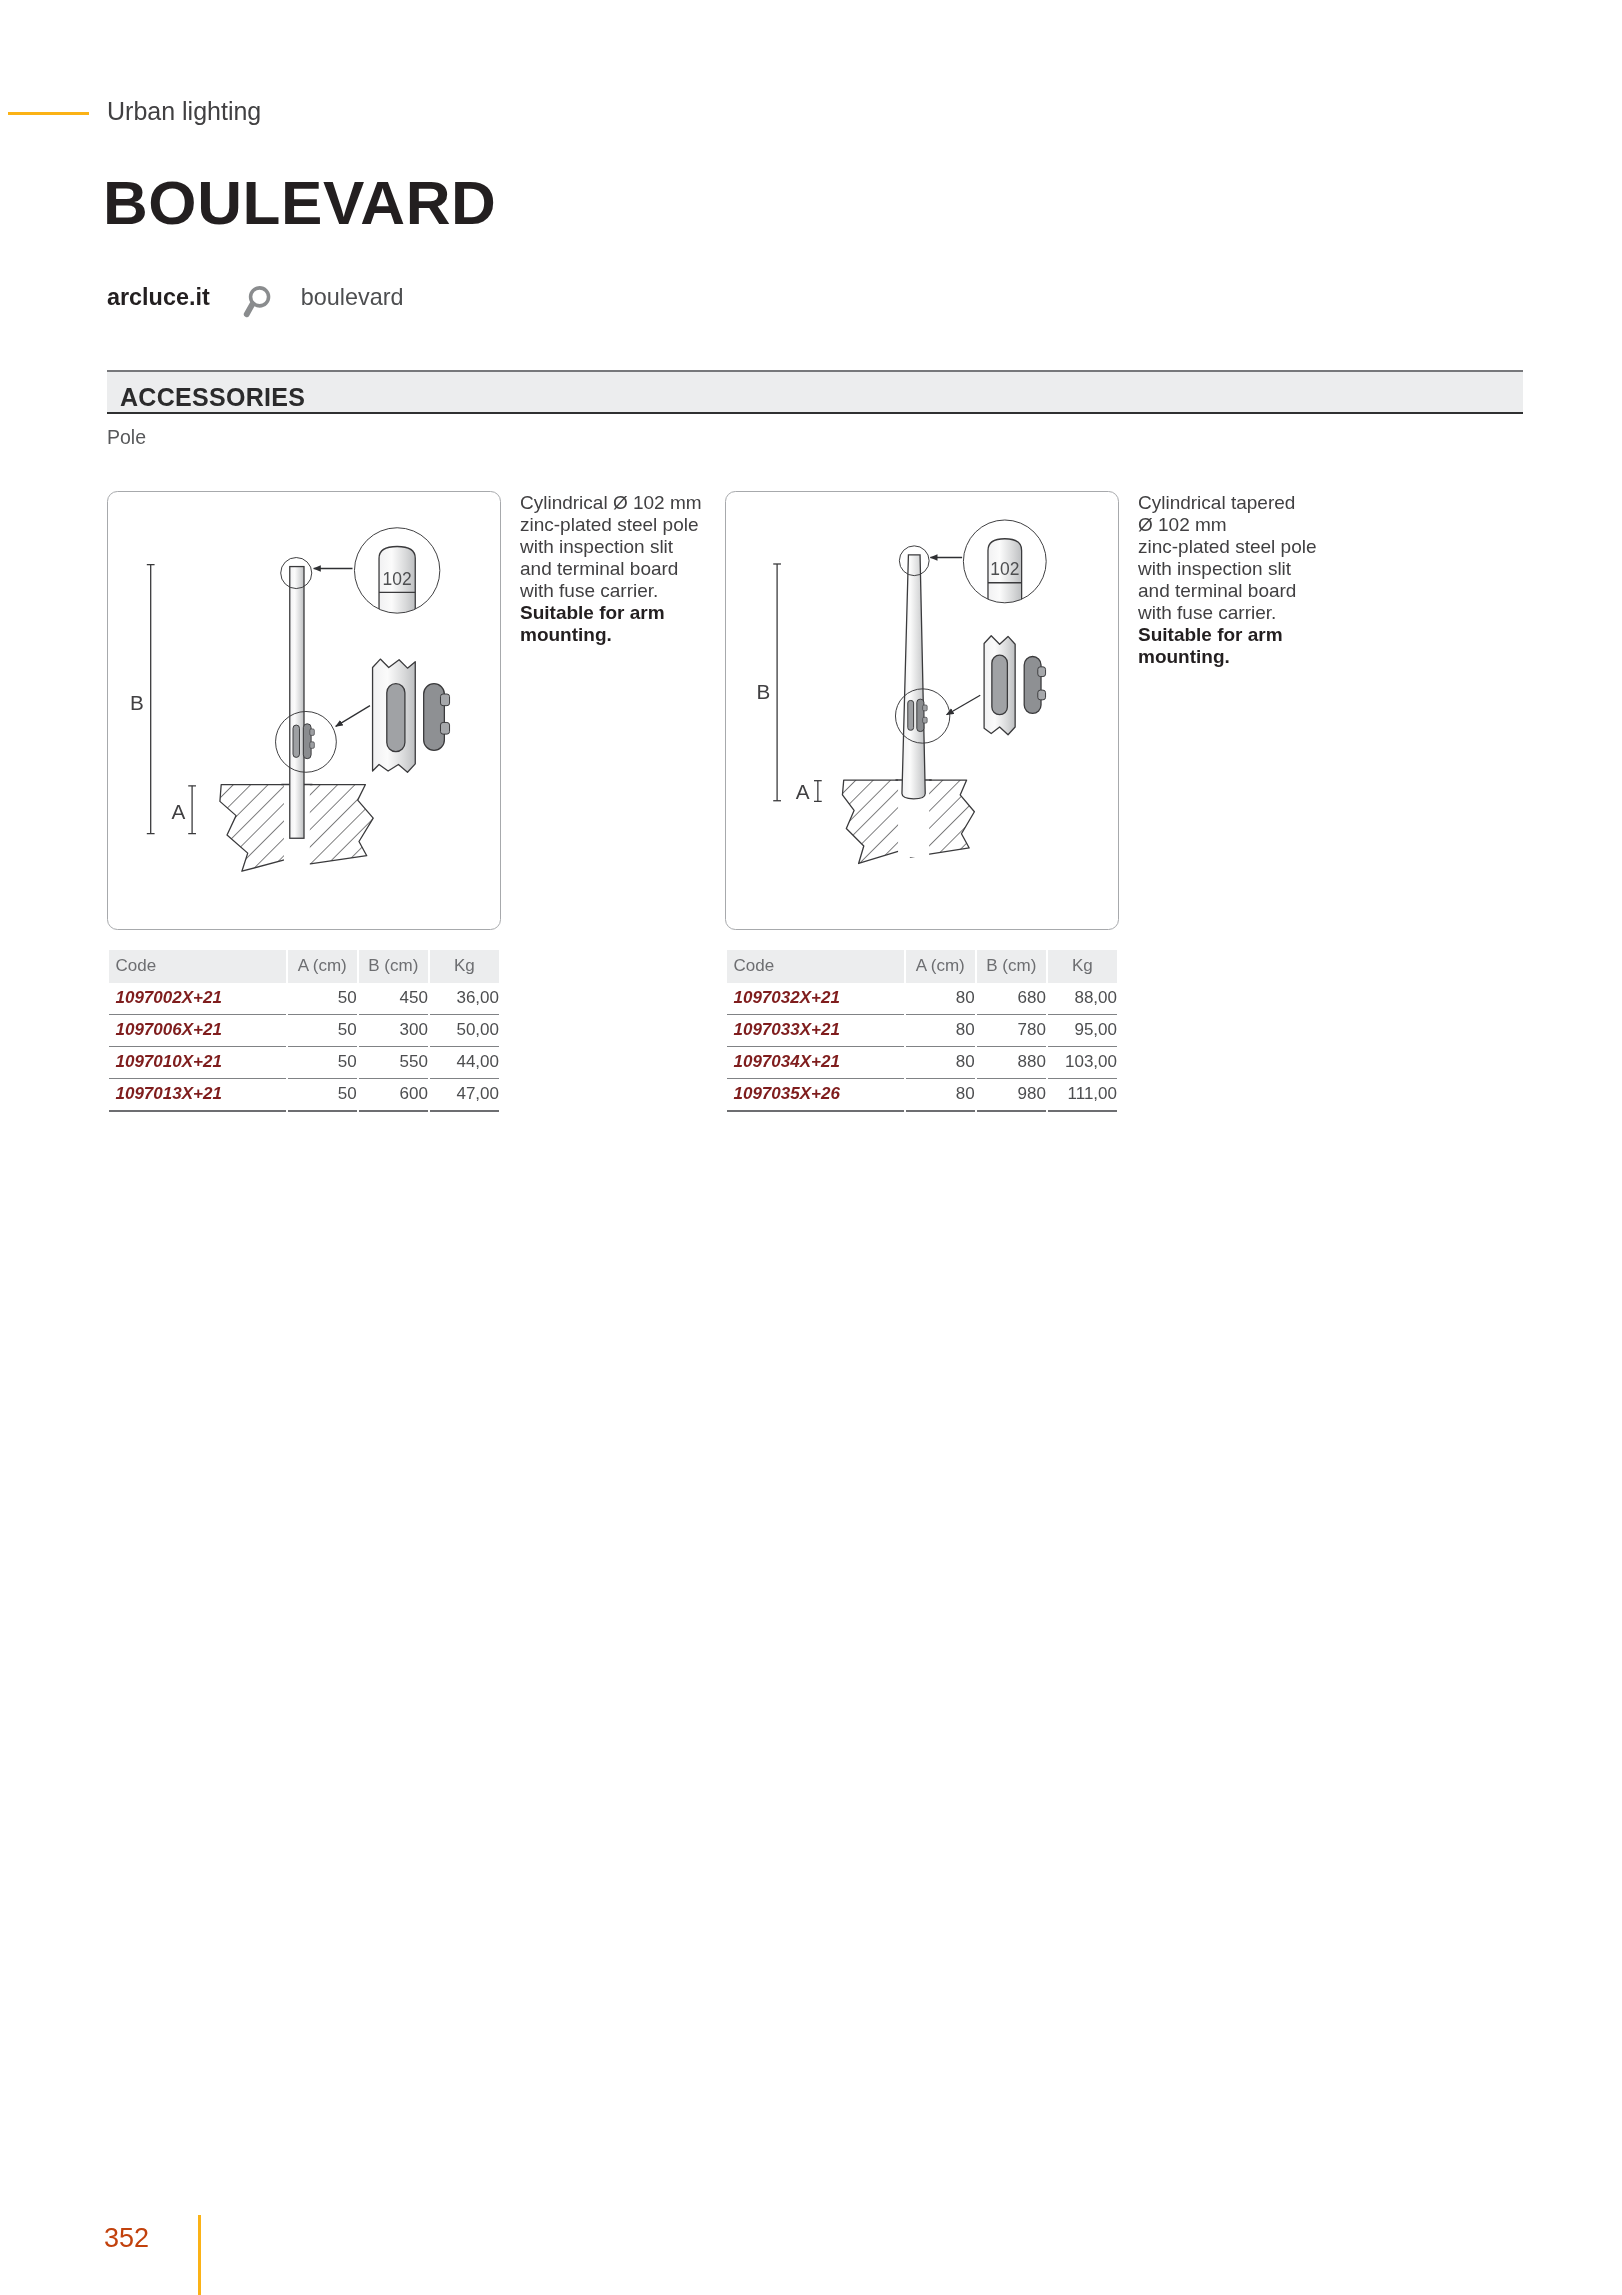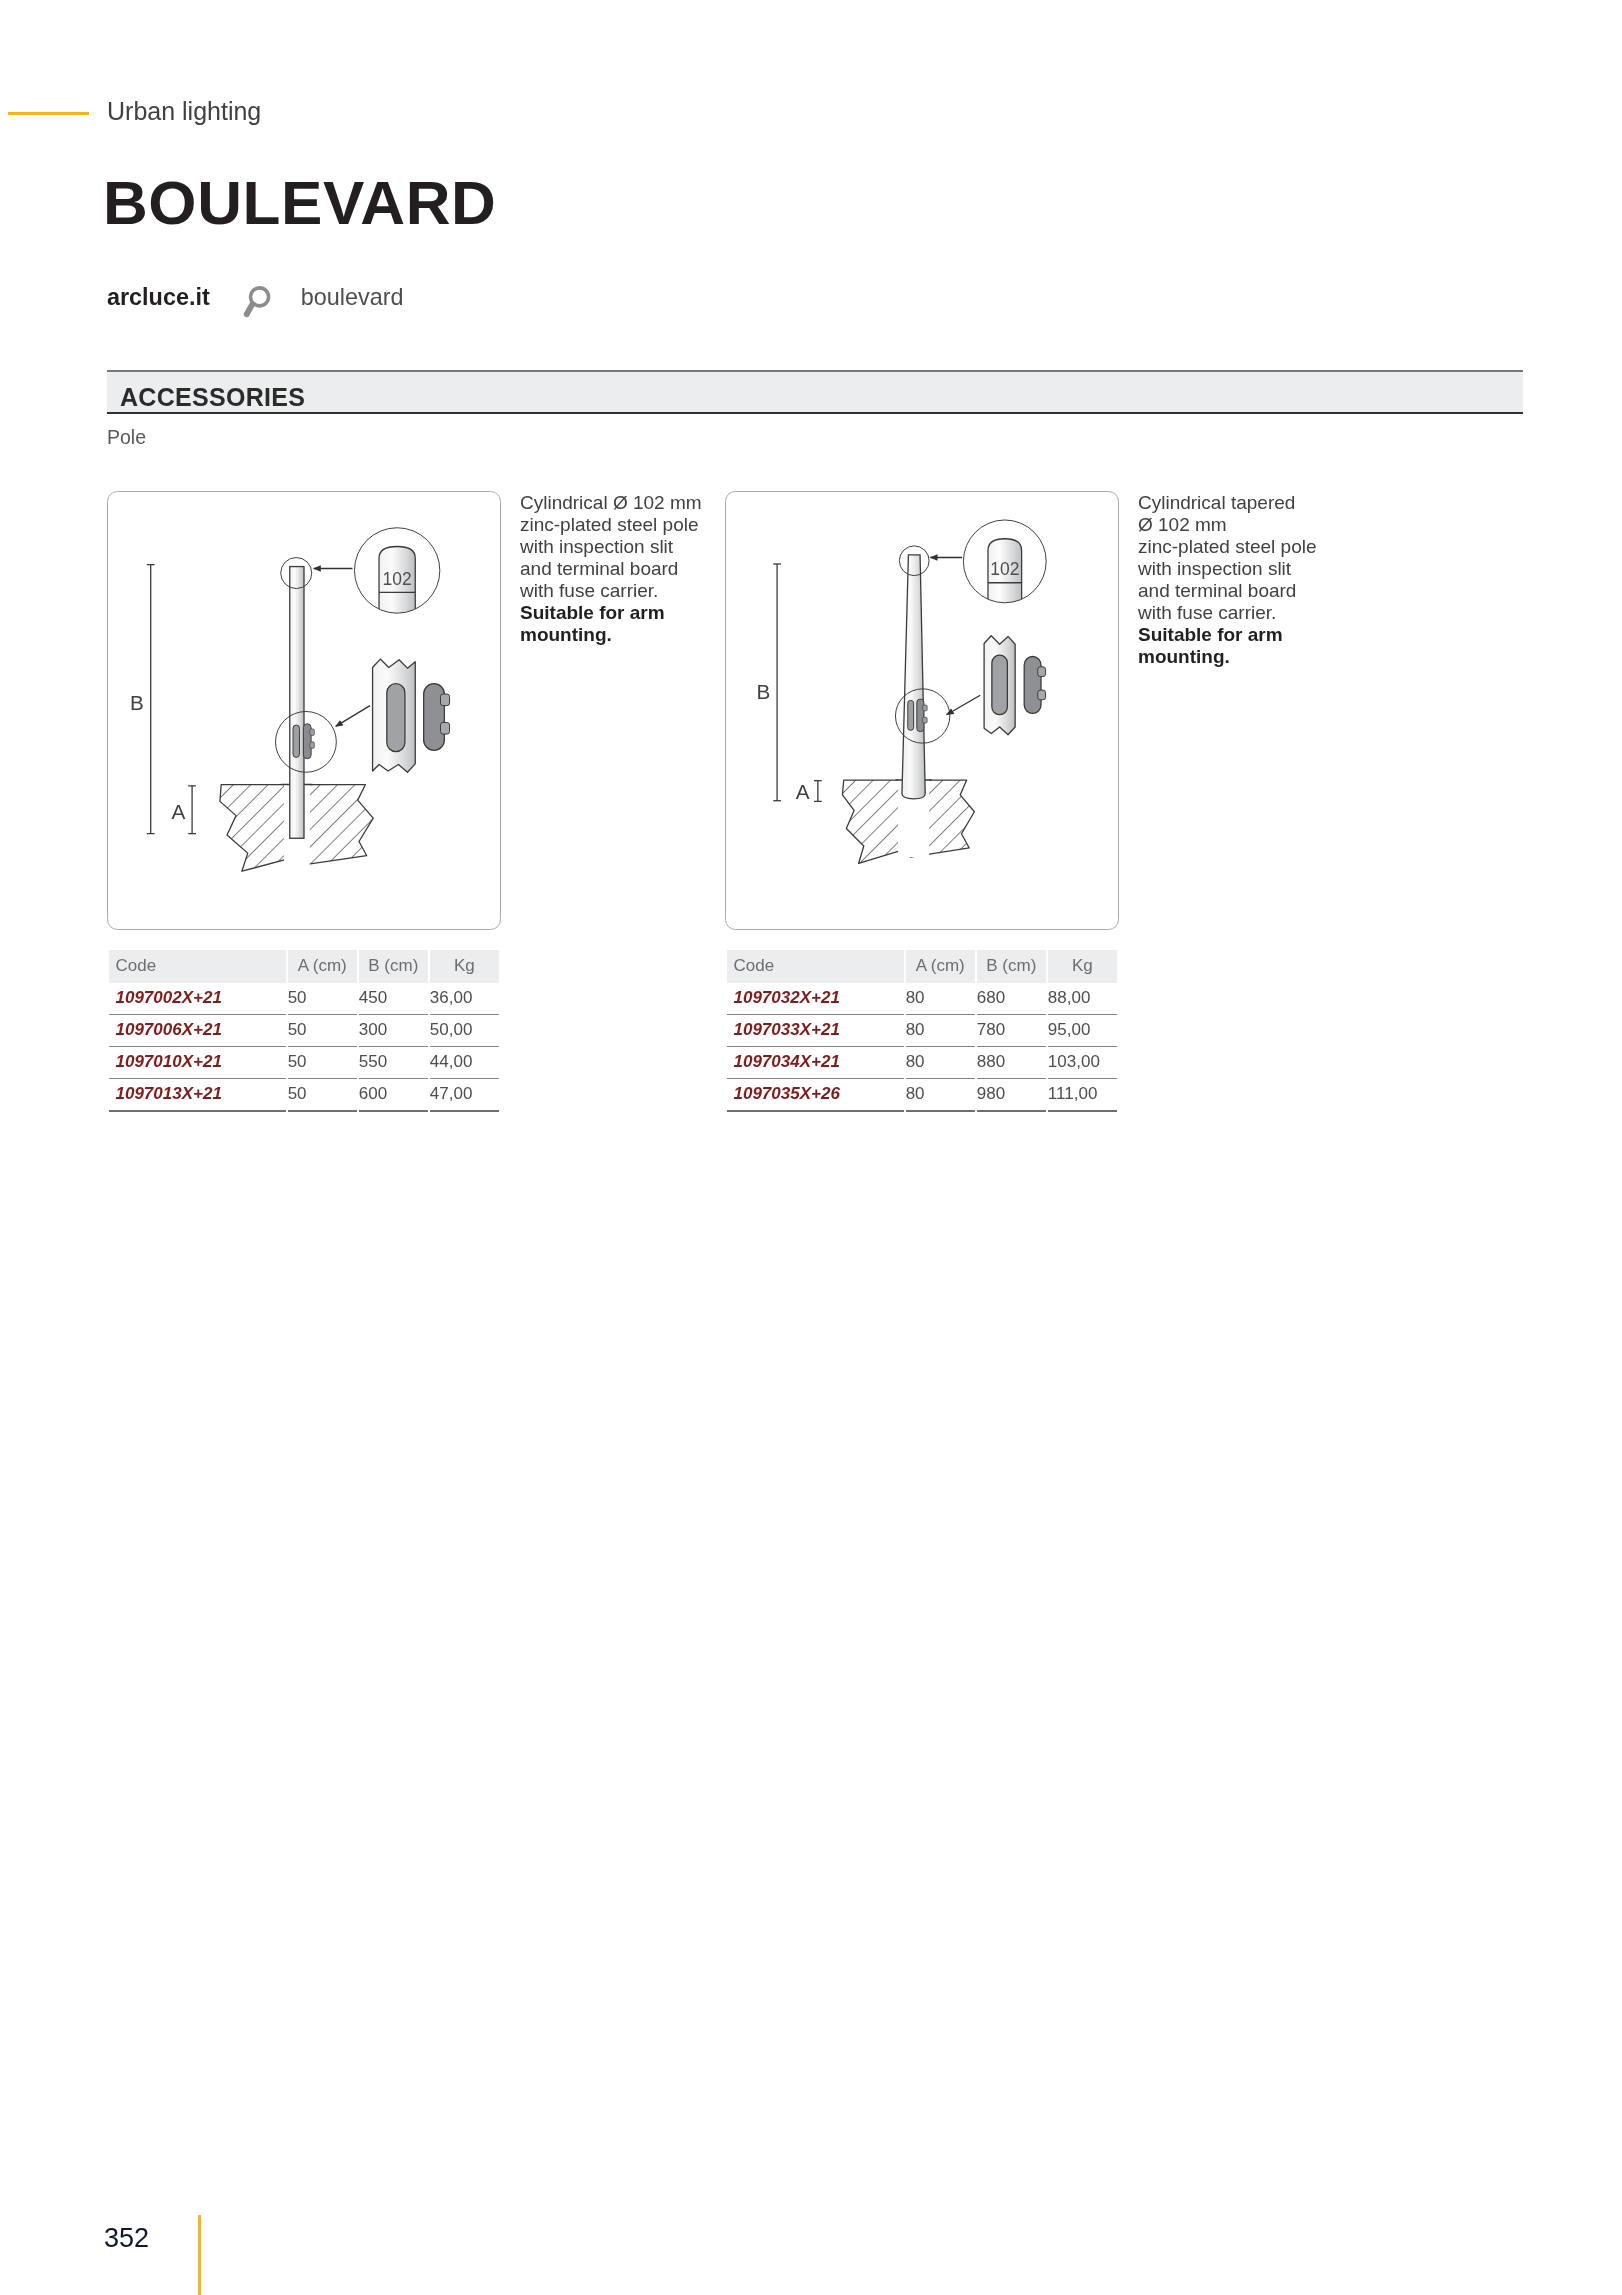--- a/index.html
+++ b/index.html
@@ -35,26 +35,26 @@
 
   .desc{position:absolute;left:413px;top:1.3px;width:205px;font-size:19px;line-height:22px;color:#414042;}
   .desc .bold{font-weight:bold;color:#231F20;}
 
   
   .spec-table{position:absolute;left:0;top:459px;width:394px;border-collapse:separate;
               border-spacing:2.6px 0;font-size:17px;}
   .spec-table td{padding:0;}
   .spec-table thead td{background:#ECEDEE;color:#6D6E71;height:32.5px;text-align:center;font-weight:normal;}
   .spec-table thead td.code{text-align:left;padding-left:6.5px;}
-  .spec-table tbody td{height:31px;text-align:left;color:#4D4E50;border-bottom:1.3px solid #808285;}
+  .spec-table tbody td{height:31px;text-align:right;color:#4D4E50;border-bottom:1.3px solid #808285;}
   .spec-table tbody td.code{text-align:left;padding-left:6.5px;font-weight:bold;color:#7f1d1d;font-style:italic;}
   .spec-table tbody tr.last td{border-bottom:2.6px solid #6D6E71;}
 
   
-  .page-number{position:absolute;left:96px;top:2223px;font-size:27px;color:#0f172a;}
+  .page-number{position:absolute;left:96px;top:2223px;font-size:27px;color:#c2410c;}
   .accent-rule{position:absolute;left:190px;top:2215px;width:2.6px;height:81px;background:#FBB216;}
 </style>
 </head>
 <body>
 
 <div class="page">
 
   <div class="accent-dash"></div>
   <div class="category">Urban lighting</div>
   <h1 class="page-title">BOULEVARD</h1>

